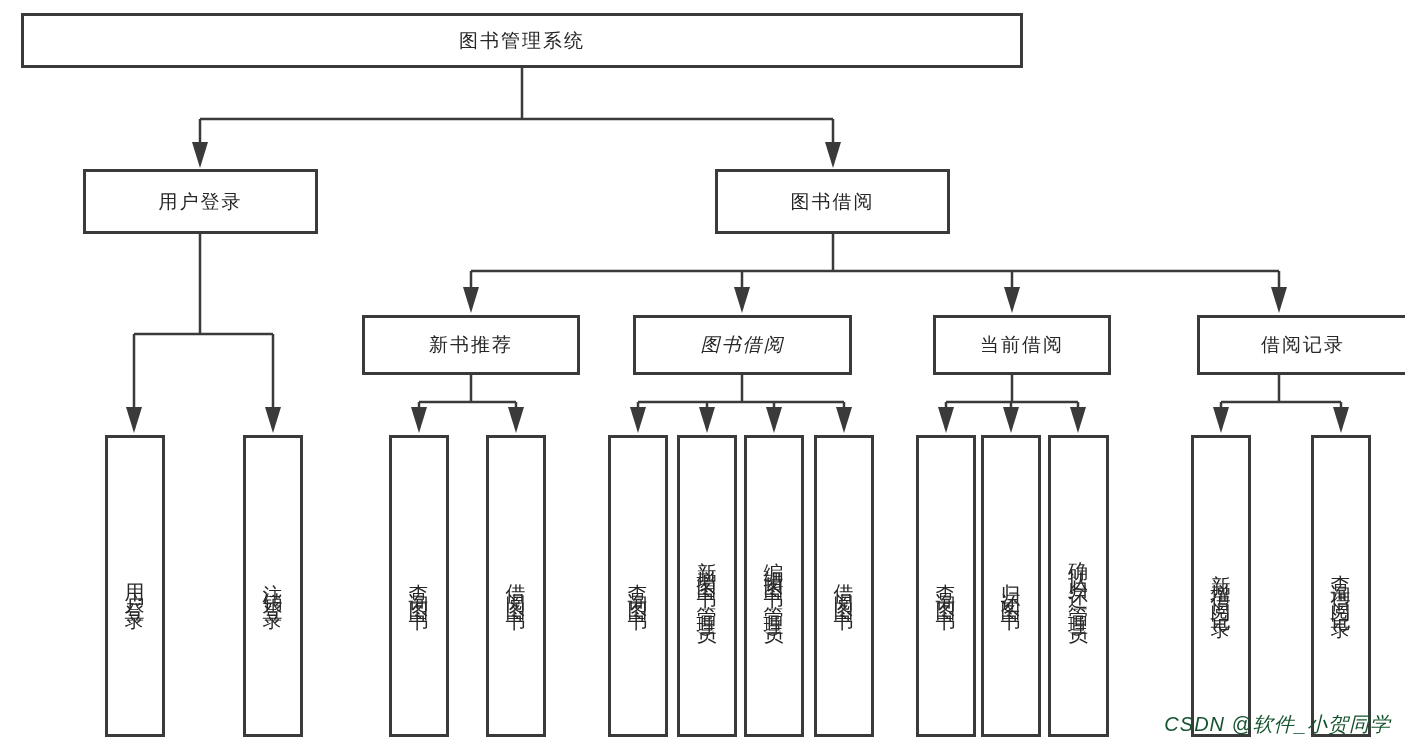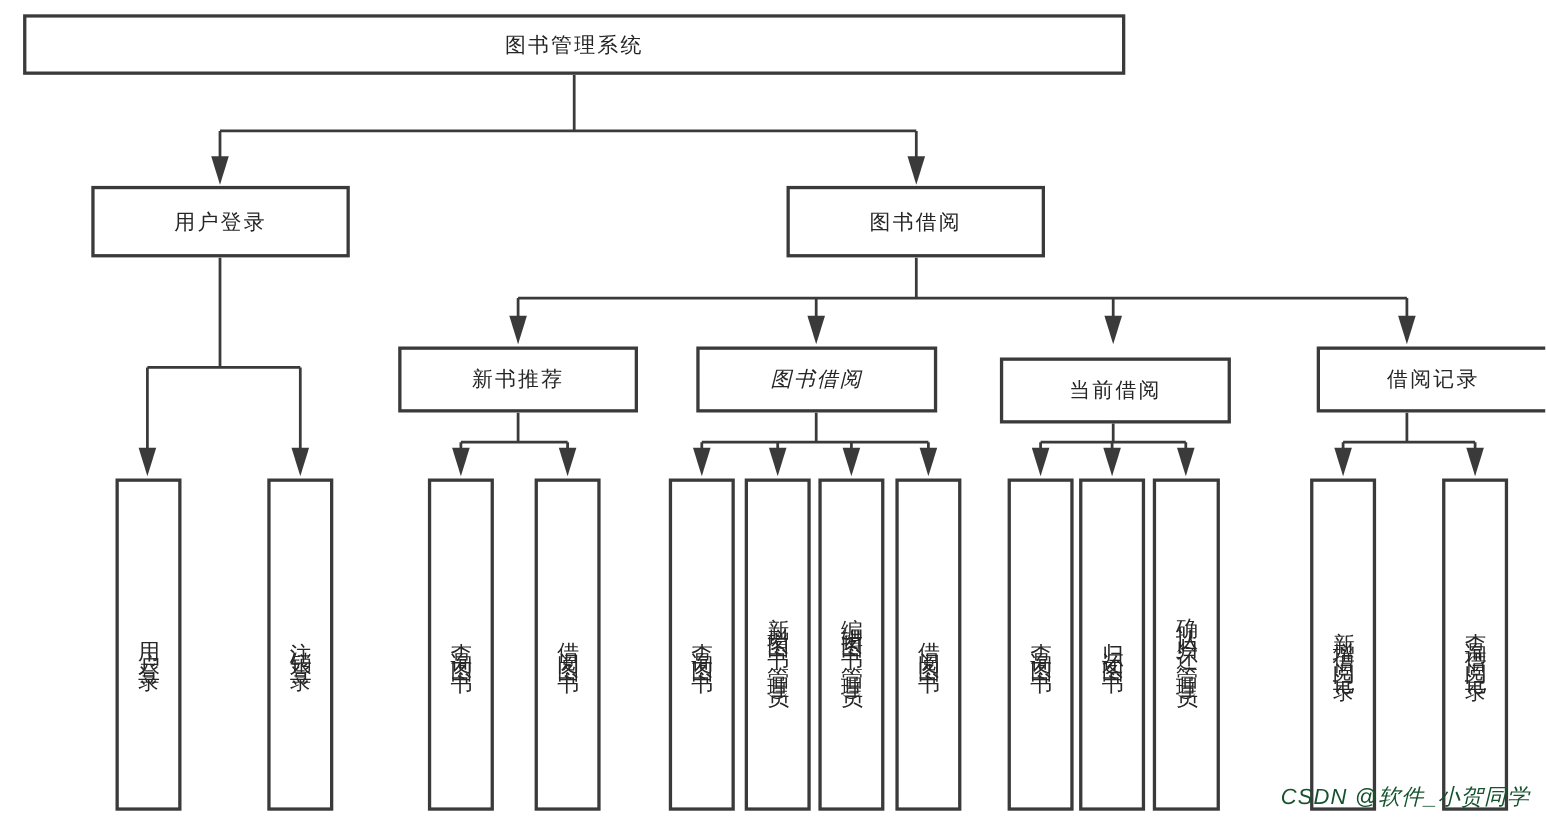--- a/index.html
+++ b/index.html
@@ -74,21 +74,21 @@
     </g>
   </svg>
 
   <div class="box root">图书管理系统</div>
 
   <div class="box l2a">用户登录</div>
   <div class="box l2b">图书借阅</div>
 
   <div class="box l3" style="left:362px;width:218px;">新书推荐</div>
   <div class="box l3" style="left:633px;width:219px;font-style:italic;">图书借阅</div>
-  <div class="box l3" style="left:909px;width:210px;margin-top:10px;">当前借阅</div>
+  <div class="box l3" style="left:933px;width:178px;">当前借阅</div>
   <div class="box l3" style="left:1173px;width:212px;margin-left:24px;">借阅记录</div>
 
   <div class="box vbox leaf" style="left:105px;">
     <span class="vtext">用户登录</span>
   </div>
   <div class="box vbox leaf" style="left:243px;">
     <span class="vtext">注销登录</span>
   </div>
 
   <div class="box vbox leaf" style="left:389px;">

